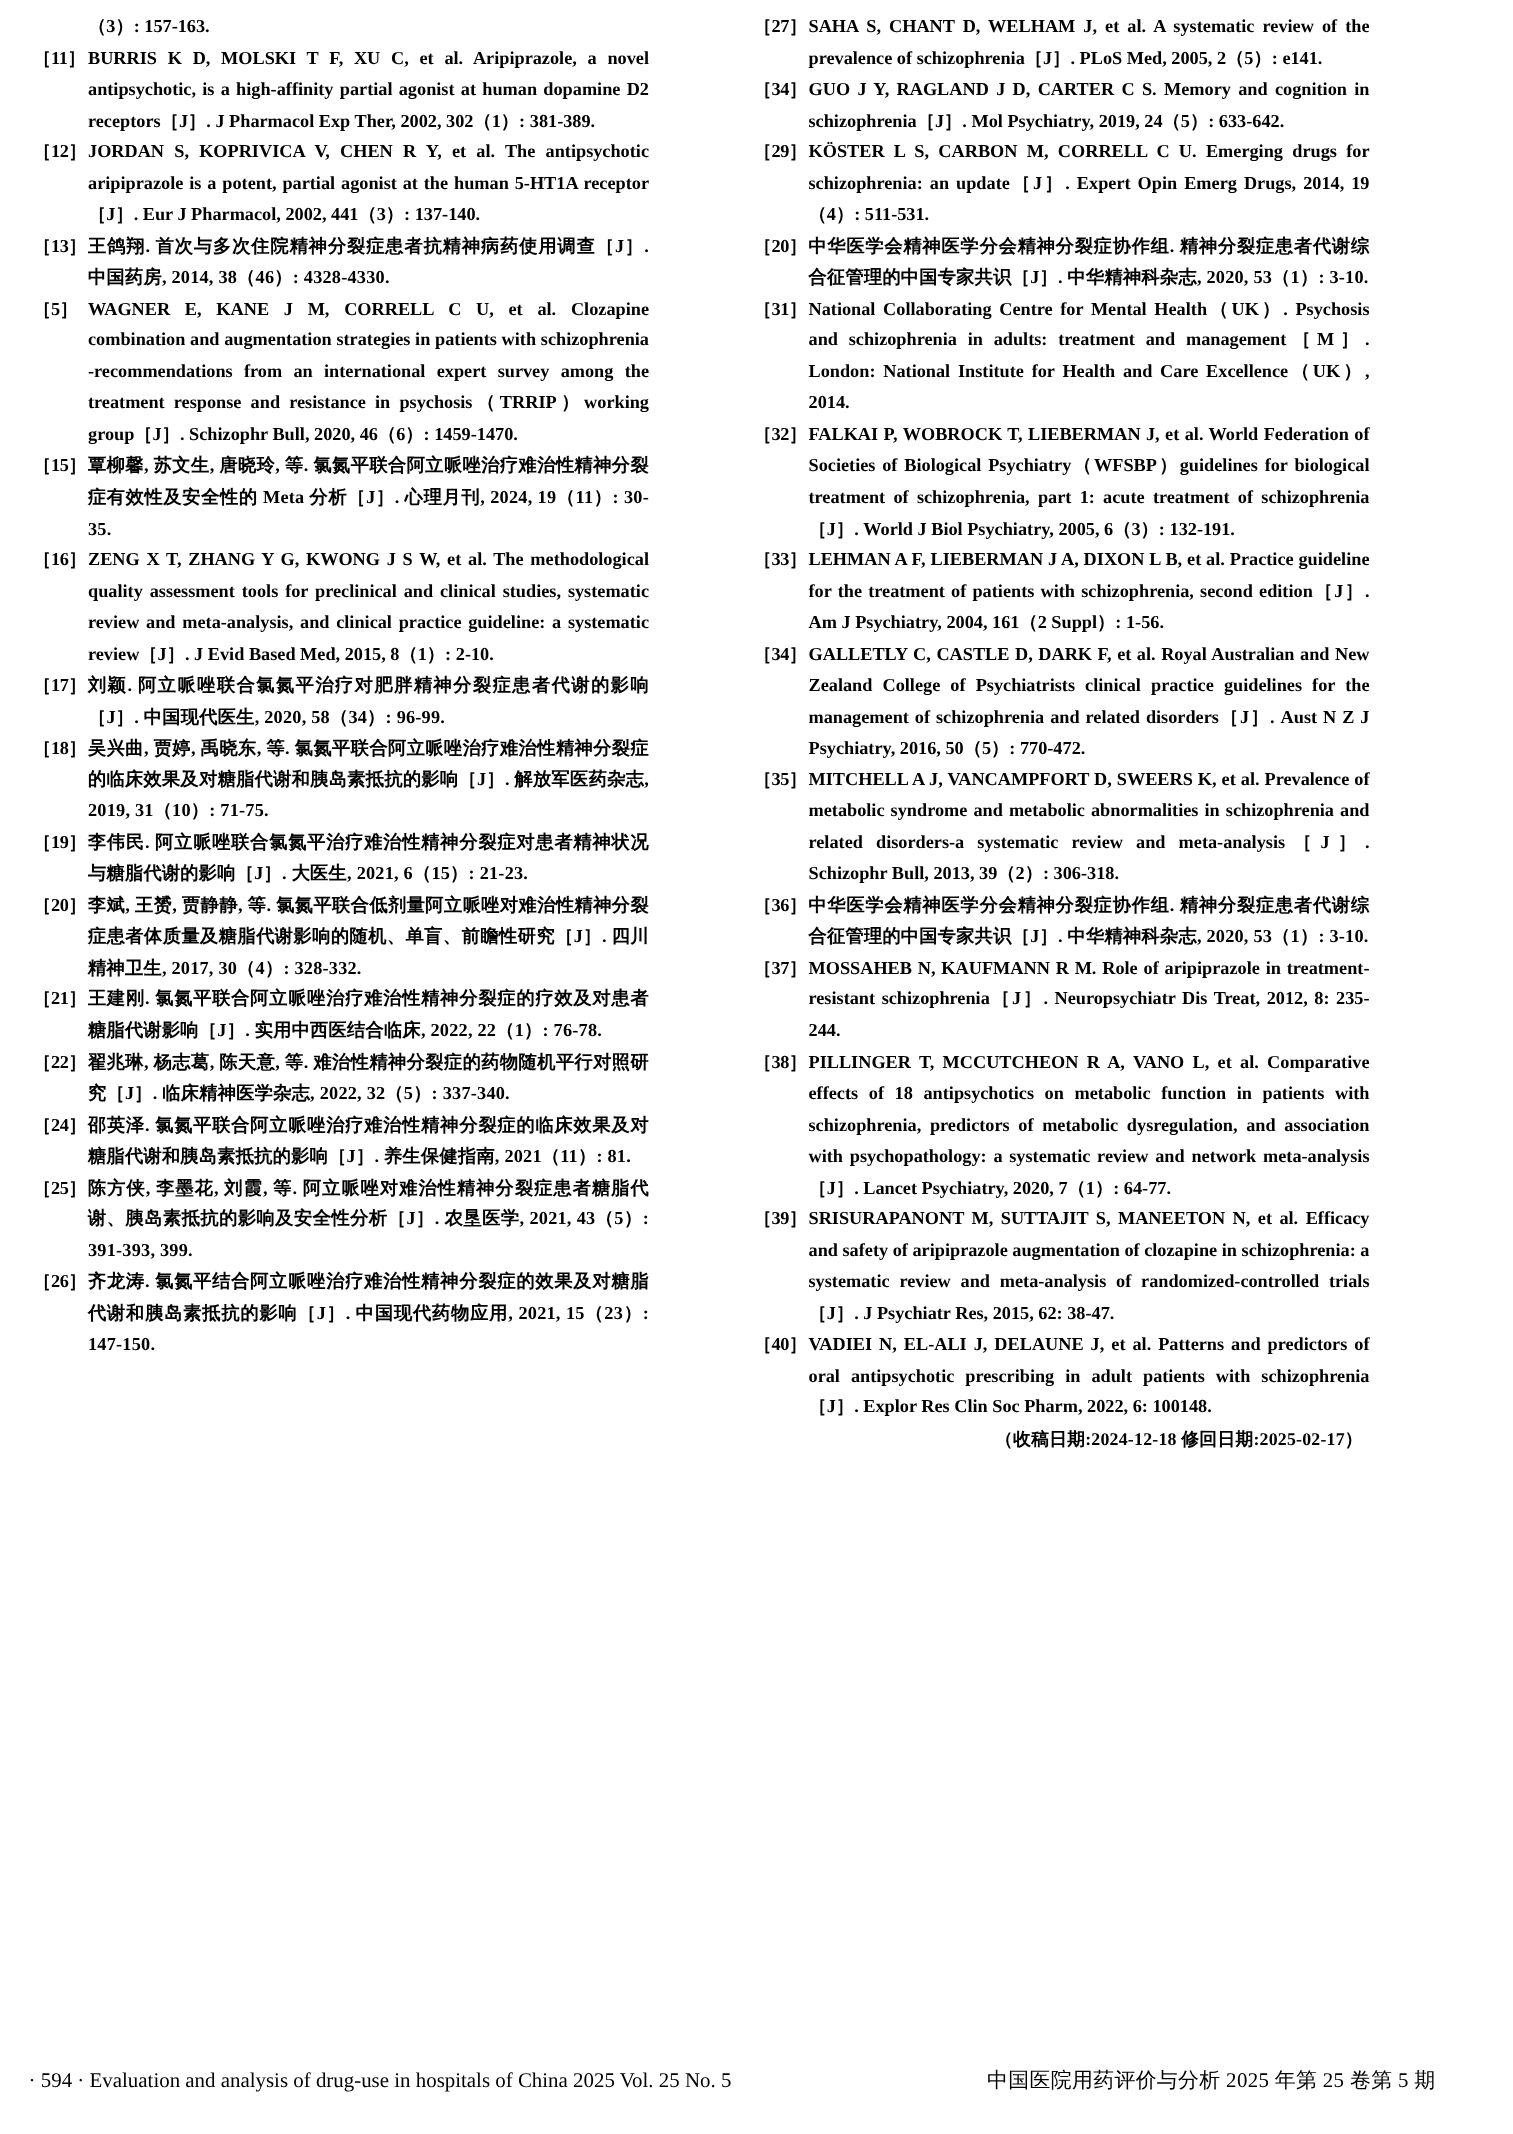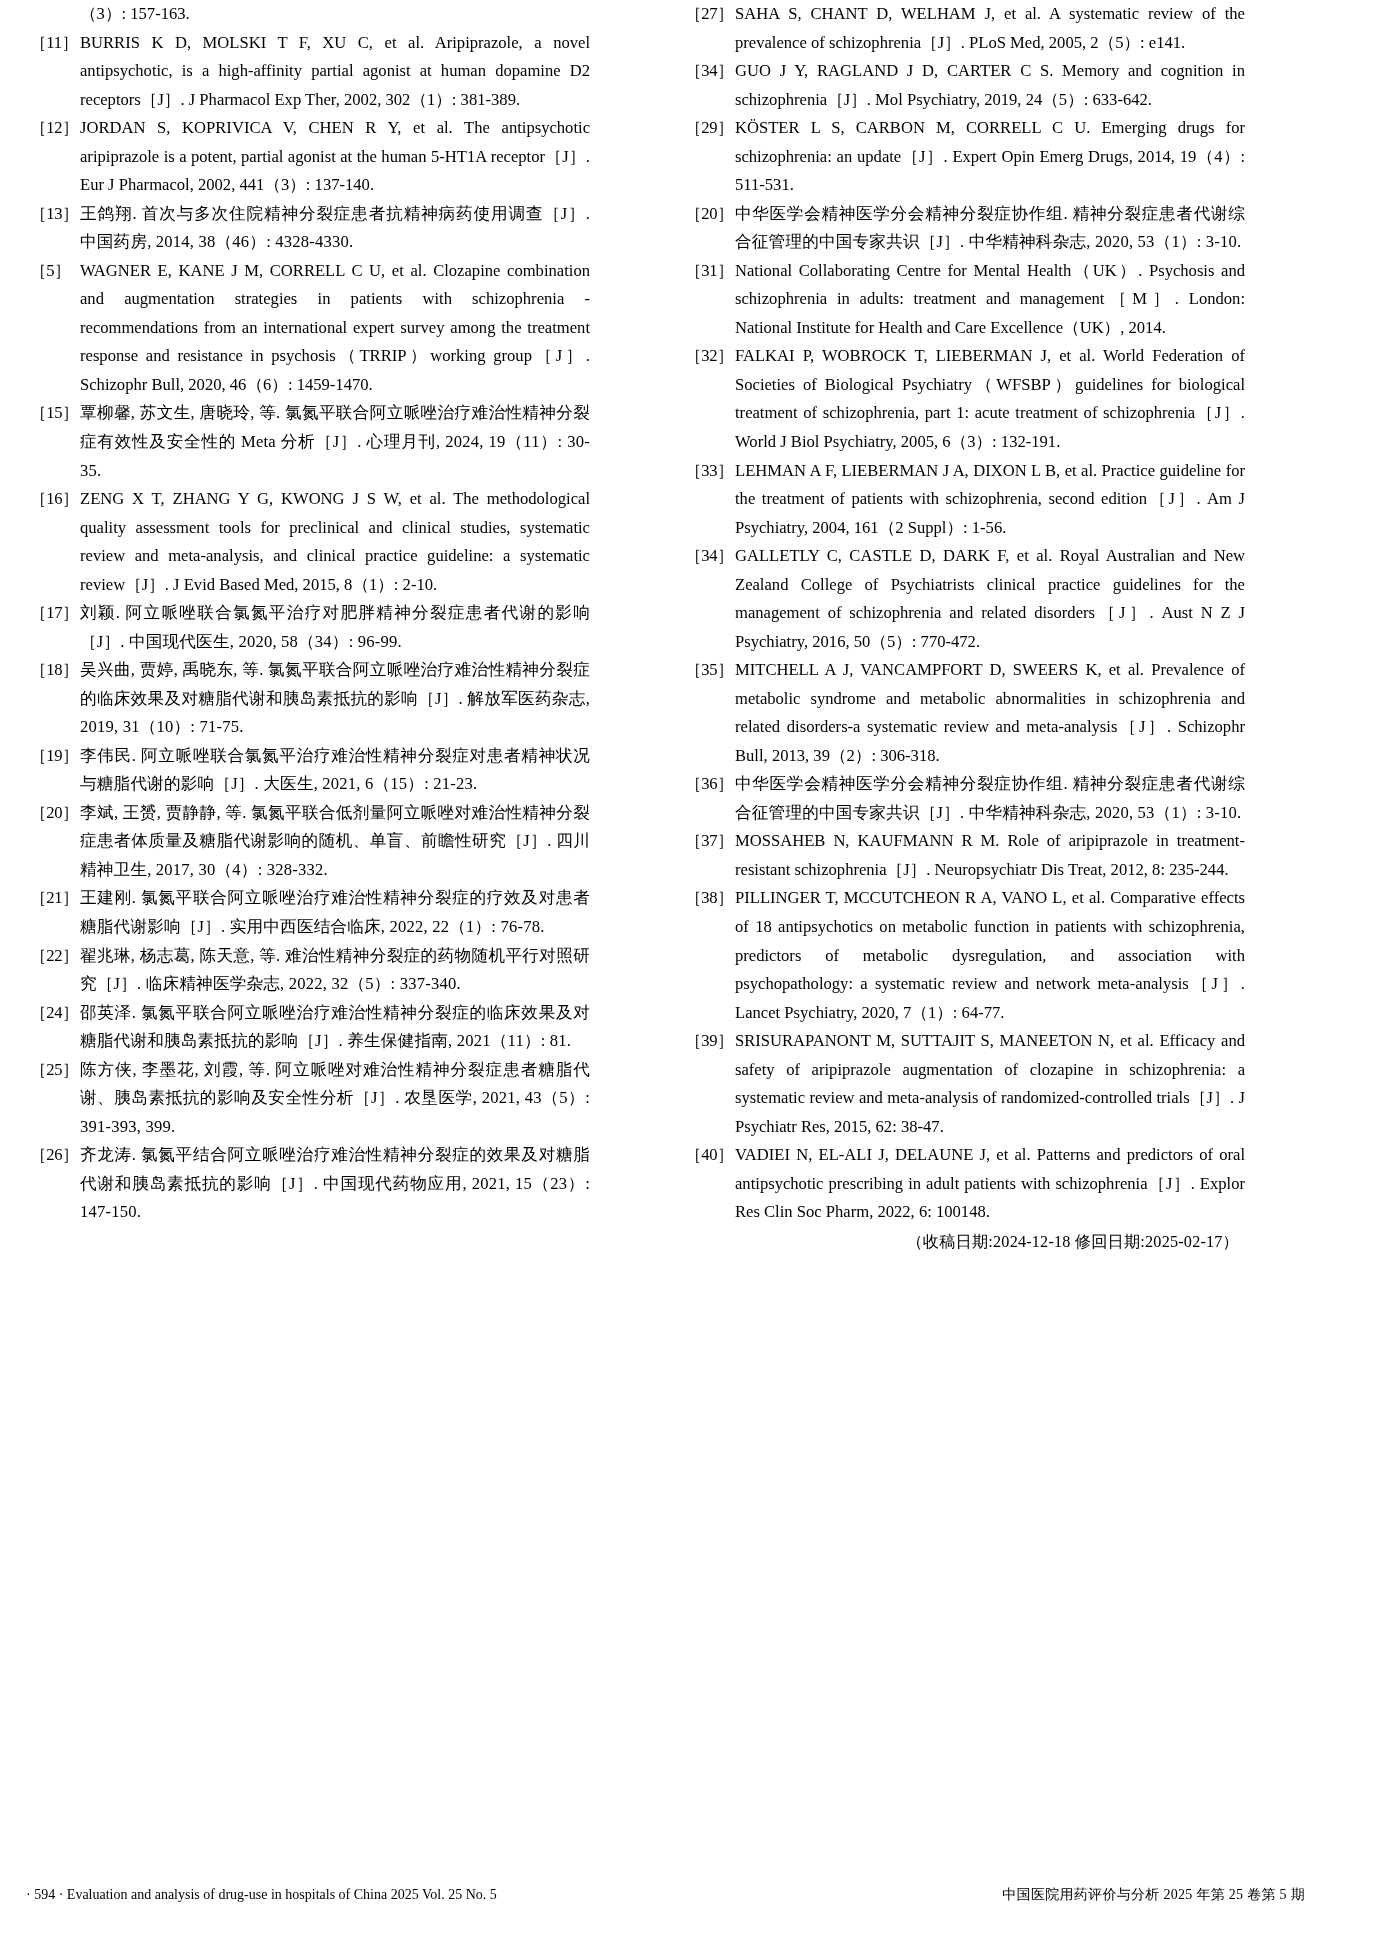--- a/index.html
+++ b/index.html
@@ -18,20 +18,22 @@
   }
   .columns {
     position: absolute;
     left: 0; top: 0;
     width: 1375px;
     display: flex;
     flex-direction: row;
   }
   .col {
     width: 560px;
+    padding-top: 10px;
+    font-weight: bold;
   }
   .col-left { margin-left: 30px; }
   .col-right { margin-left: 95px; }
 
   .ref {
     display: flex;
     flex-direction: row;
     font-size: 16.6px;
     line-height: 1.72;
     margin-bottom: 0px;
@@ -66,21 +68,21 @@
     letter-spacing: 0.2px;
   }
 
   .footer {
     position: absolute;
     left: 0; bottom: 36px;
     width: 1375px;
     display: flex;
     flex-direction: row;
     align-items: baseline;
-    font-size: 14px;
+    font-size: 19px;
   }
   .footer-left {
     margin-left: 26px;
     white-space: nowrap;
   }
   .footer-right {
     margin-left: auto;
     margin-right: 70px;
     white-space: nowrap;
     letter-spacing: 0.3px;

